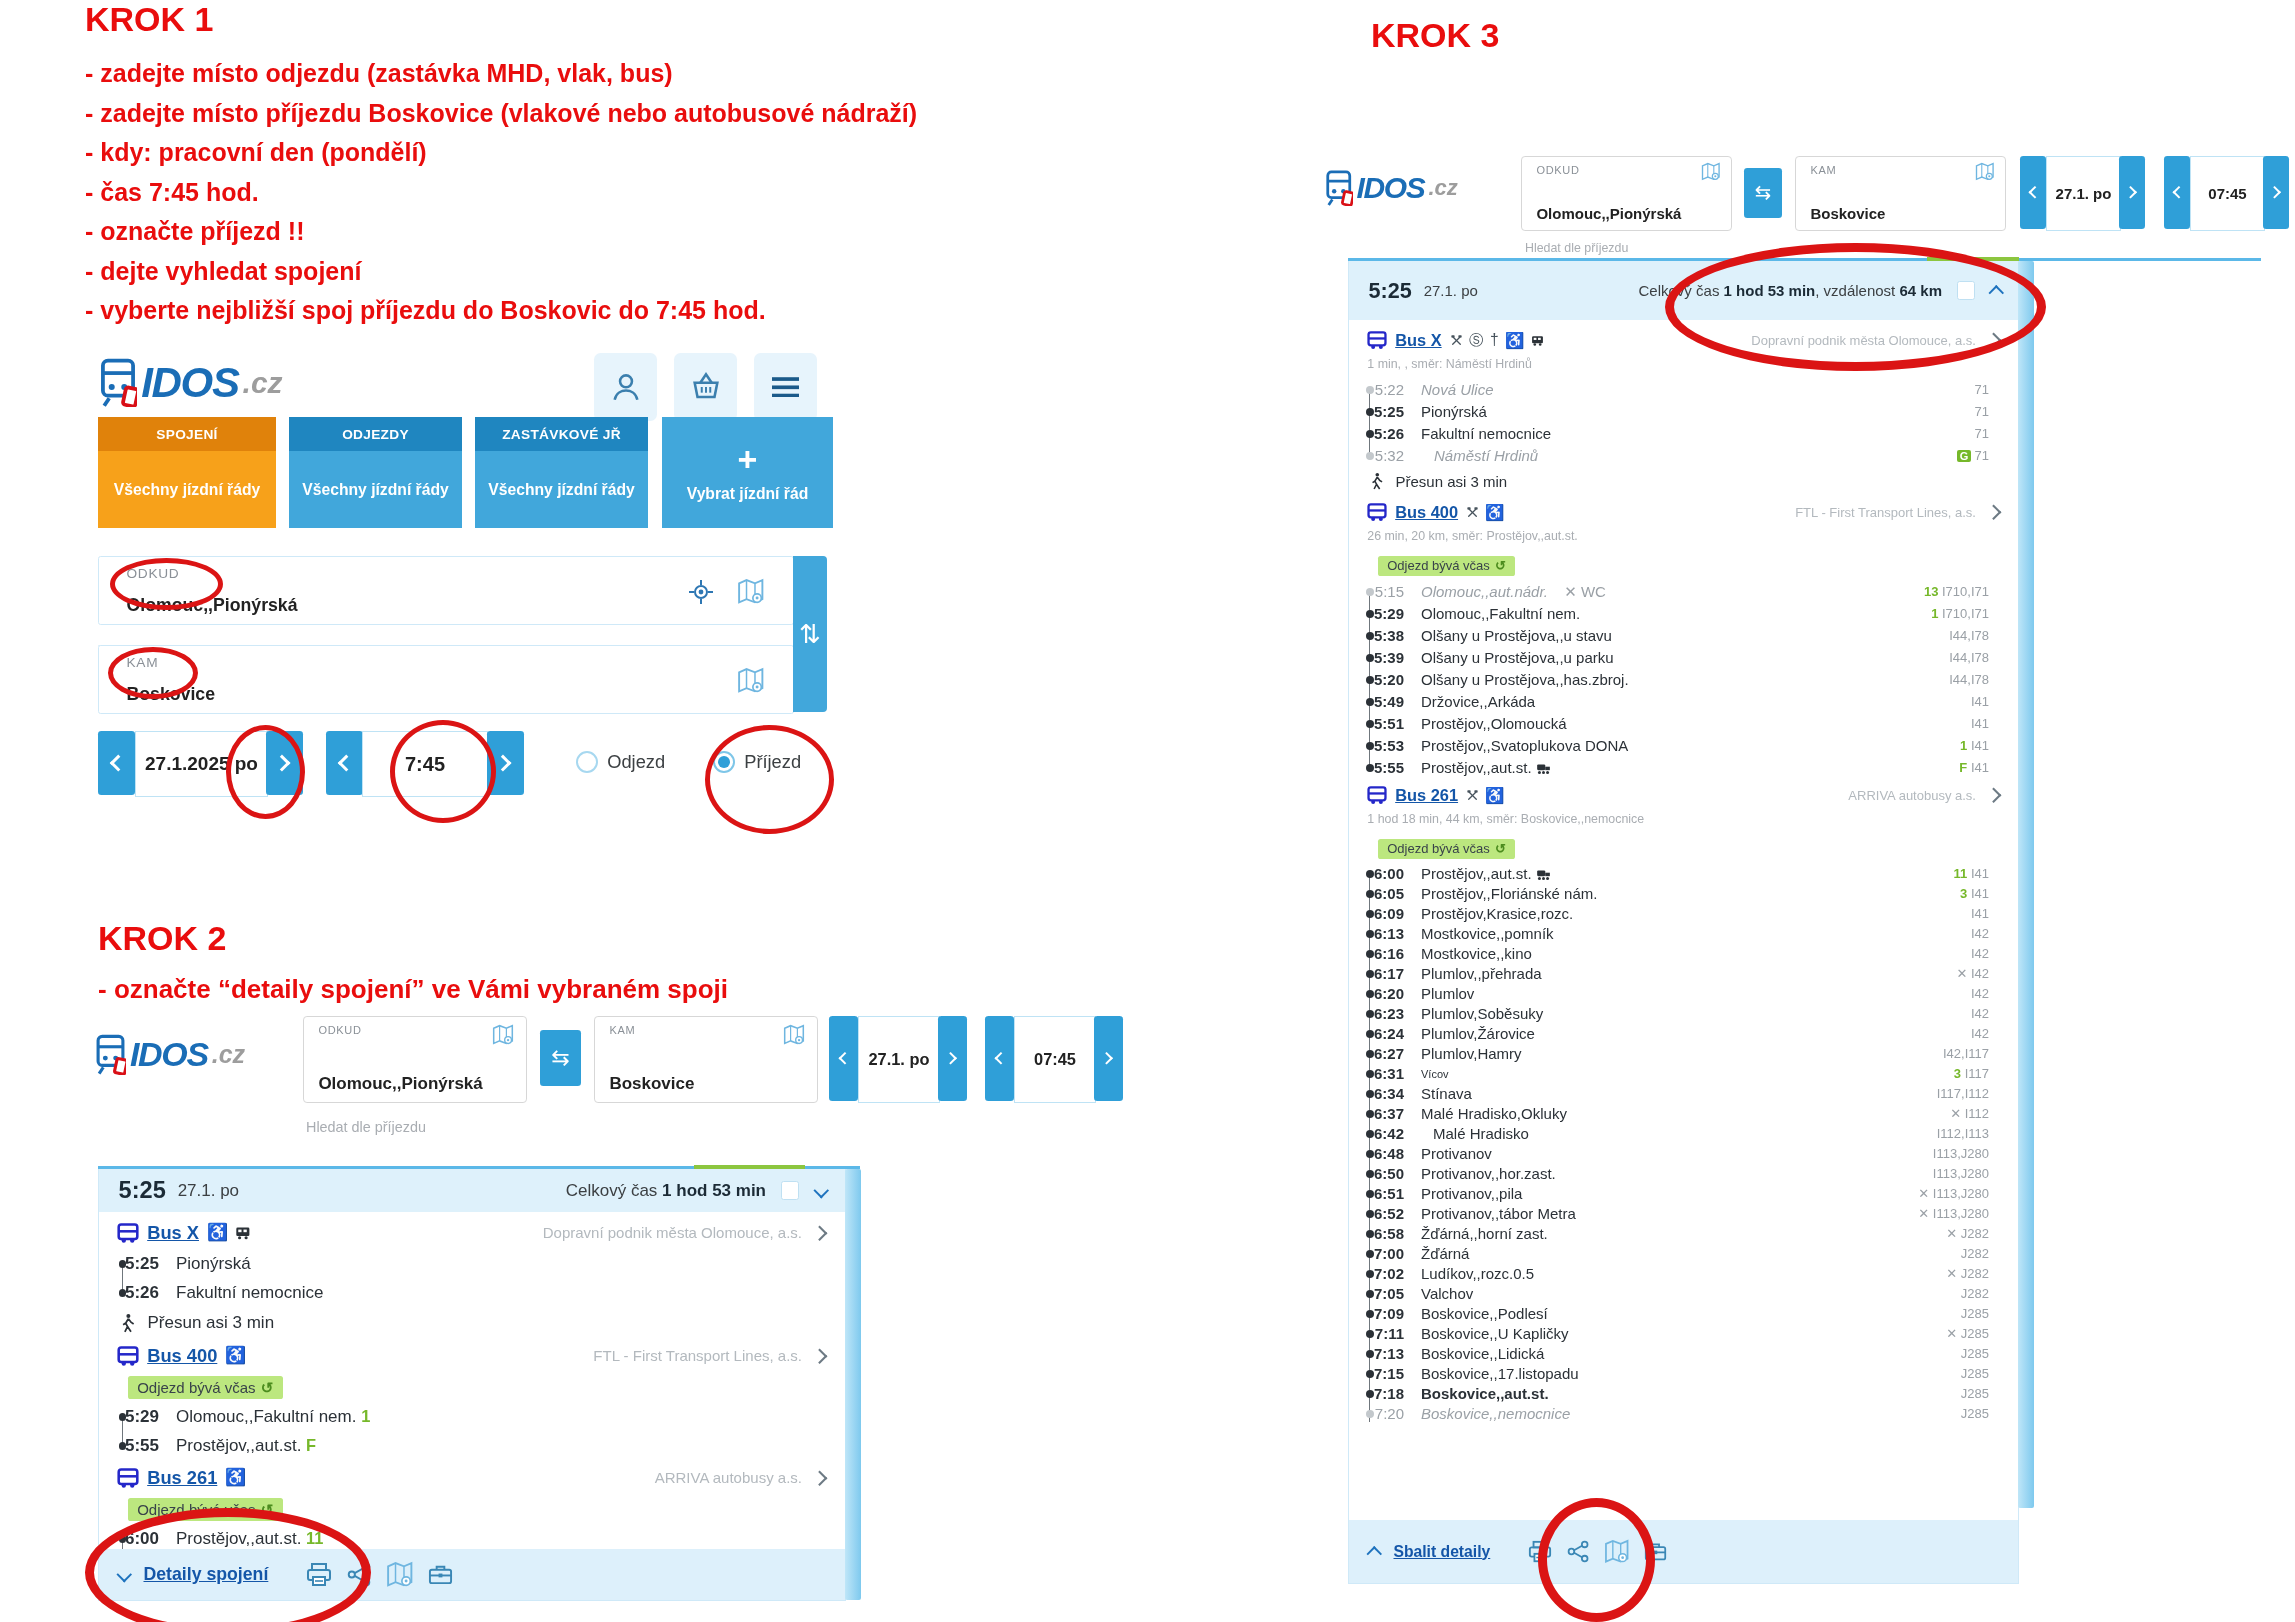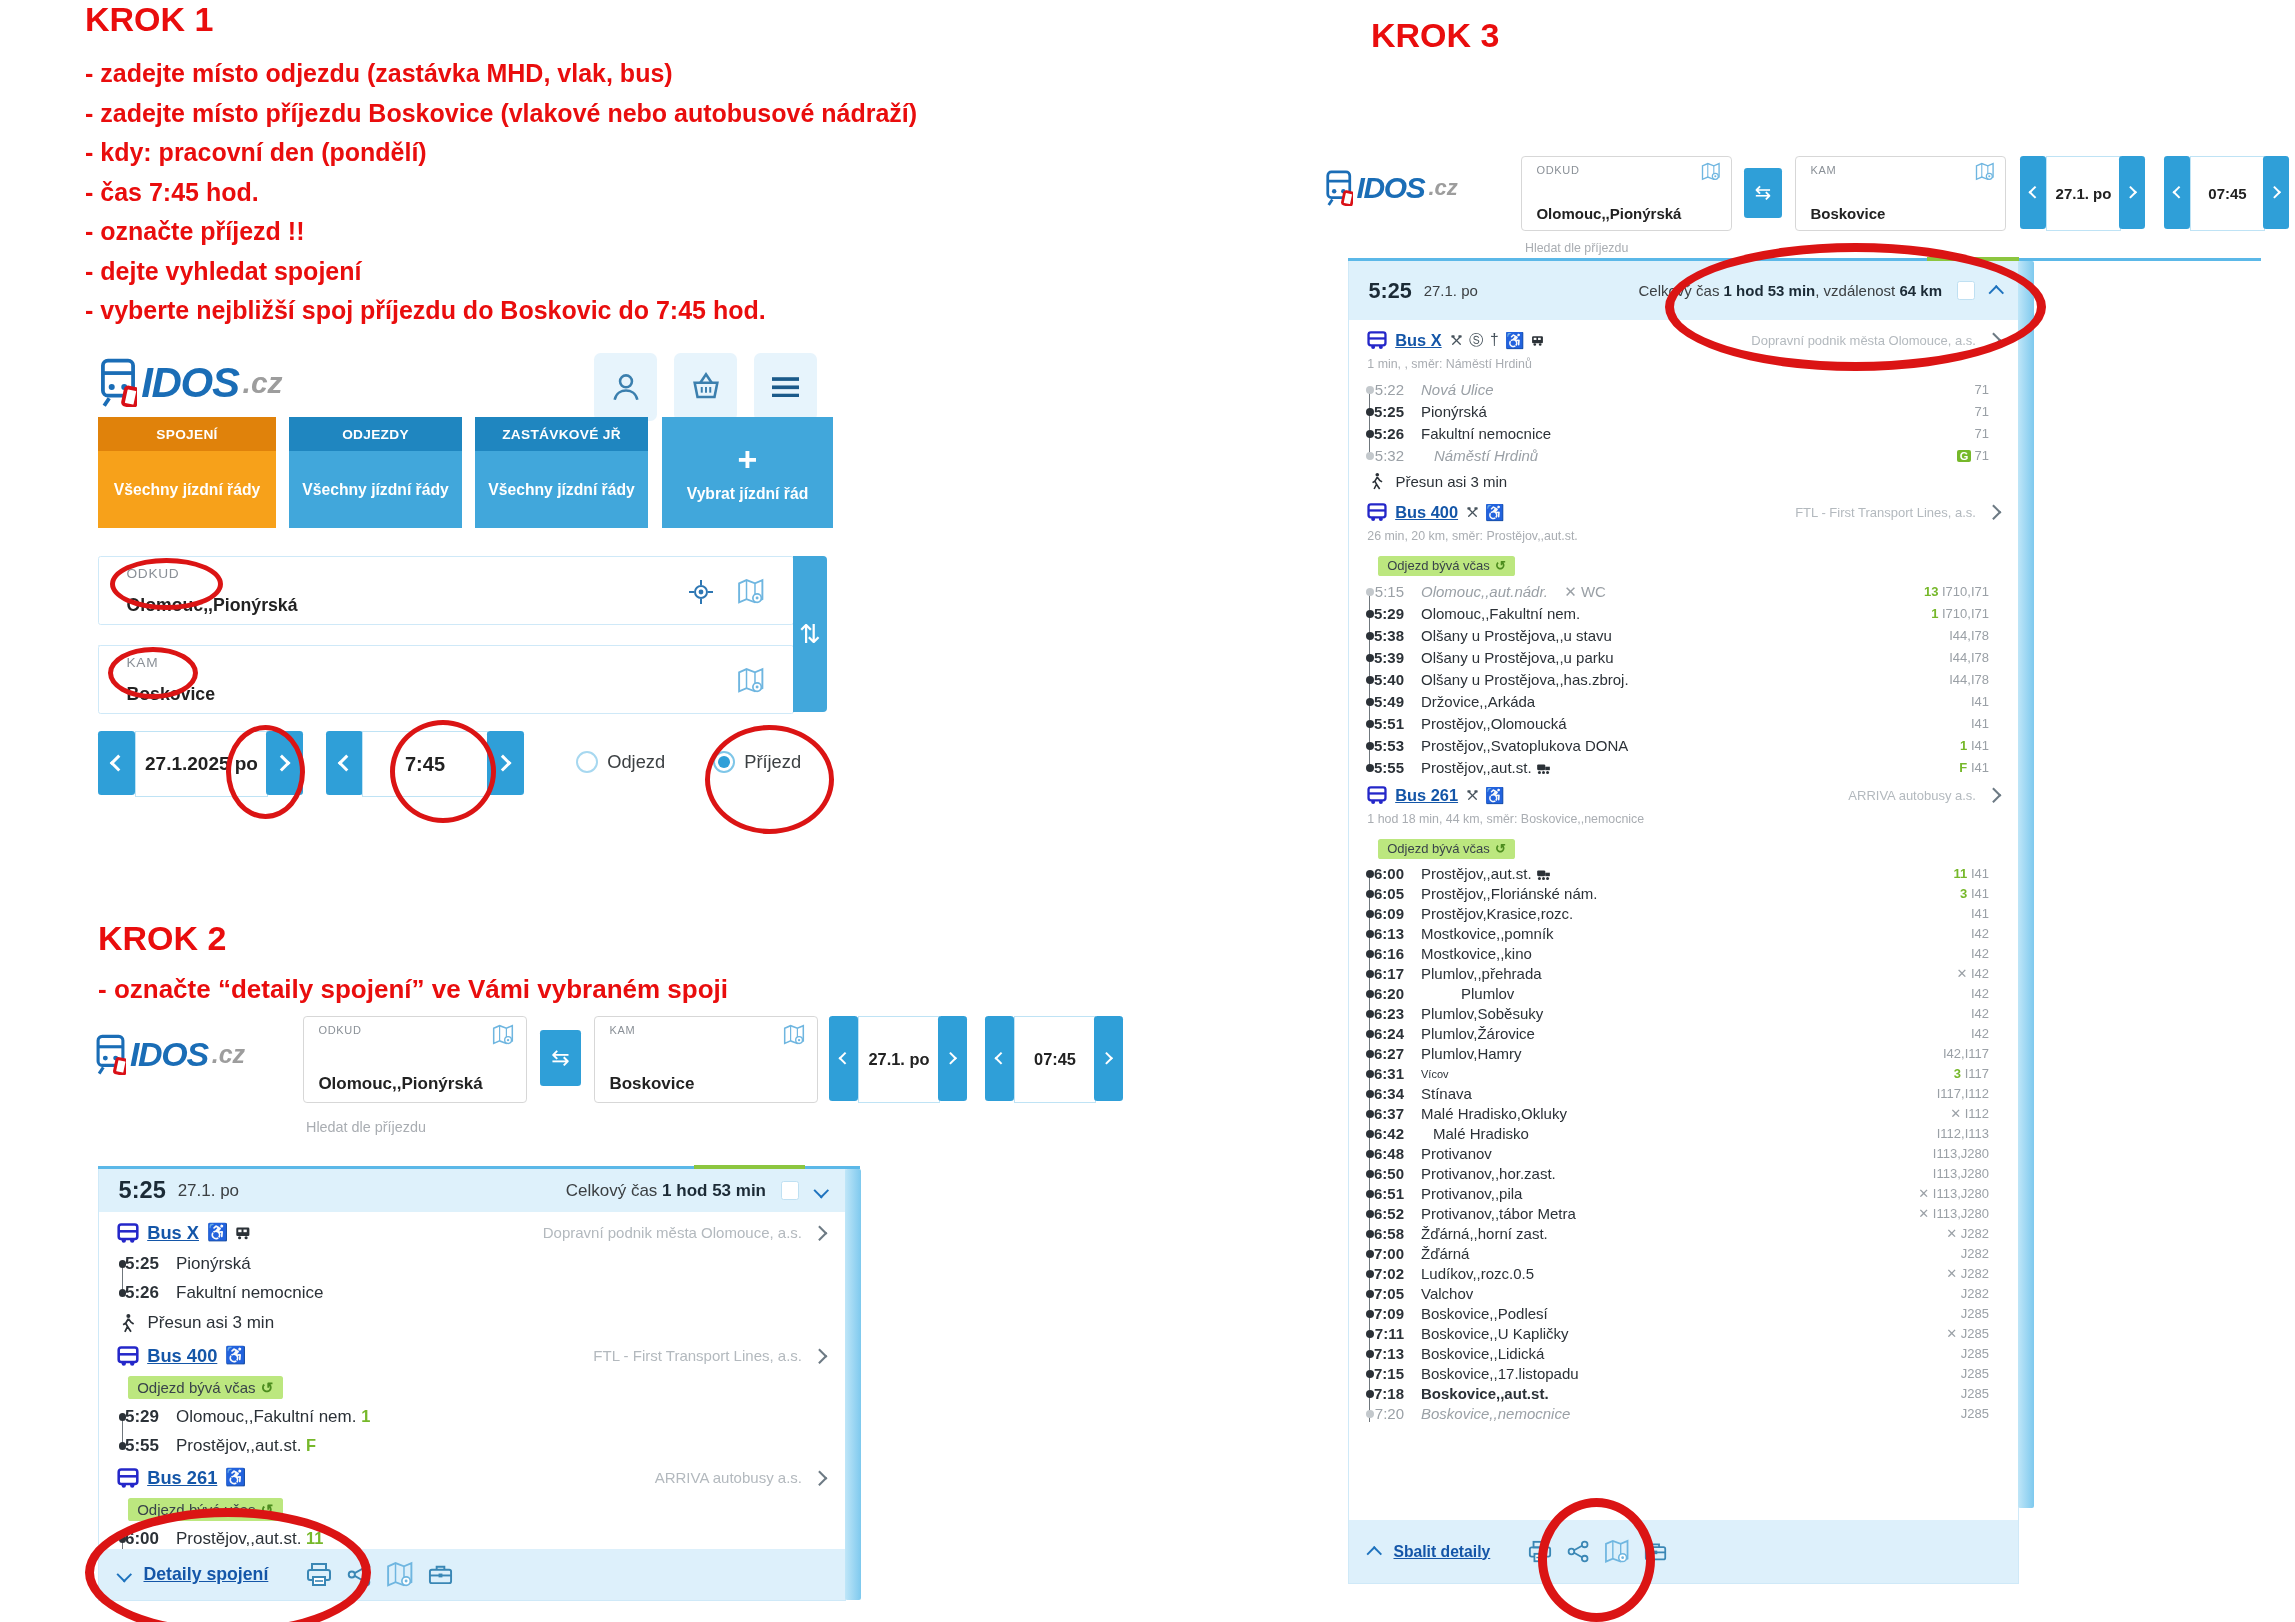--- a/index.html
+++ b/index.html
@@ -699,21 +699,21 @@
          <span class="stop-code" style="right:29px;font-size:13px;">I44,I78</span>
           </div>
           <div class="stop-row" style="height: 22px;">
             <span class="stop-dot" style="left:17px;width:7.9px;height:7.9px;"></span>
          <span class="stop-time" style="width:55px;font-size:15px;">5:39</span>
          <span class="stop-name" style="margin-left:17px;font-size:15px;"><span>Olšany u Prostějova,,u parku</span></span>
          <span class="stop-code" style="right:29px;font-size:13px;">I44,I78</span>
           </div>
           <div class="stop-row" style="height: 22px;">
             <span class="stop-dot" style="left:17px;width:7.9px;height:7.9px;"></span>
-         <span class="stop-time" style="width:55px;font-size:15px;">5:40</span>
+         <span class="stop-time" style="width:55px;font-size:15px;">5:20</span>
          <span class="stop-name" style="margin-left:17px;font-size:15px;"><span>Olšany u Prostějova,,has.zbroj.</span></span>
          <span class="stop-code" style="right:29px;font-size:13px;">I44,I78</span>
           </div>
           <div class="stop-row" style="height: 22px;">
             <span class="stop-dot" style="left:17px;width:7.9px;height:7.9px;"></span>
          <span class="stop-time" style="width:55px;font-size:15px;">5:49</span>
          <span class="stop-name" style="margin-left:17px;font-size:15px;"><span>Držovice,,Arkáda</span></span>
          <span class="stop-code" style="right:29px;font-size:13px;">I41</span>
           </div>
           <div class="stop-row" style="height: 22px;">
@@ -809,21 +809,21 @@
          <span class="stop-time" style="width:55px;font-size:15px;">6:16</span>
          <span class="stop-name" style="margin-left:17px;font-size:15px;"><span>Mostkovice,,kino</span></span>
          <span class="stop-code" style="right:29px;font-size:13px;">I42</span>
           </div>
           <div class="stop-row" style="height: 20px;">
             <span class="stop-dot" style="left:17px;width:7.9px;height:7.9px;"></span>
          <span class="stop-time" style="width:55px;font-size:15px;">6:17</span>
          <span class="stop-name" style="margin-left:17px;font-size:15px;"><span>Plumlov,,přehrada</span></span>
          <span class="stop-code" style="right:29px;font-size:13px;"><span style="color:#9aa0a6;">✕ </span>I42</span>
           </div>
-          <div class="stop-row" style="height: 20px; gap: 40px;">
+          <div class="stop-row" style="height: 20px;">
             <span class="stop-dot" style="left:17px;width:7.9px;height:7.9px;"></span>
          <span class="stop-time" style="width:55px;font-size:15px;">6:20</span>
          <span class="stop-name" style="margin-left:17px;font-size:15px;"><span>Plumlov</span></span>
          <span class="stop-code" style="right:29px;font-size:13px;">I42</span>
           </div>
           <div class="stop-row" style="height: 20px;">
             <span class="stop-dot" style="left:17px;width:7.9px;height:7.9px;"></span>
          <span class="stop-time" style="width:55px;font-size:15px;">6:23</span>
          <span class="stop-name" style="margin-left:17px;font-size:15px;"><span>Plumlov,Soběsuky</span></span>
          <span class="stop-code" style="right:29px;font-size:13px;">I42</span>

